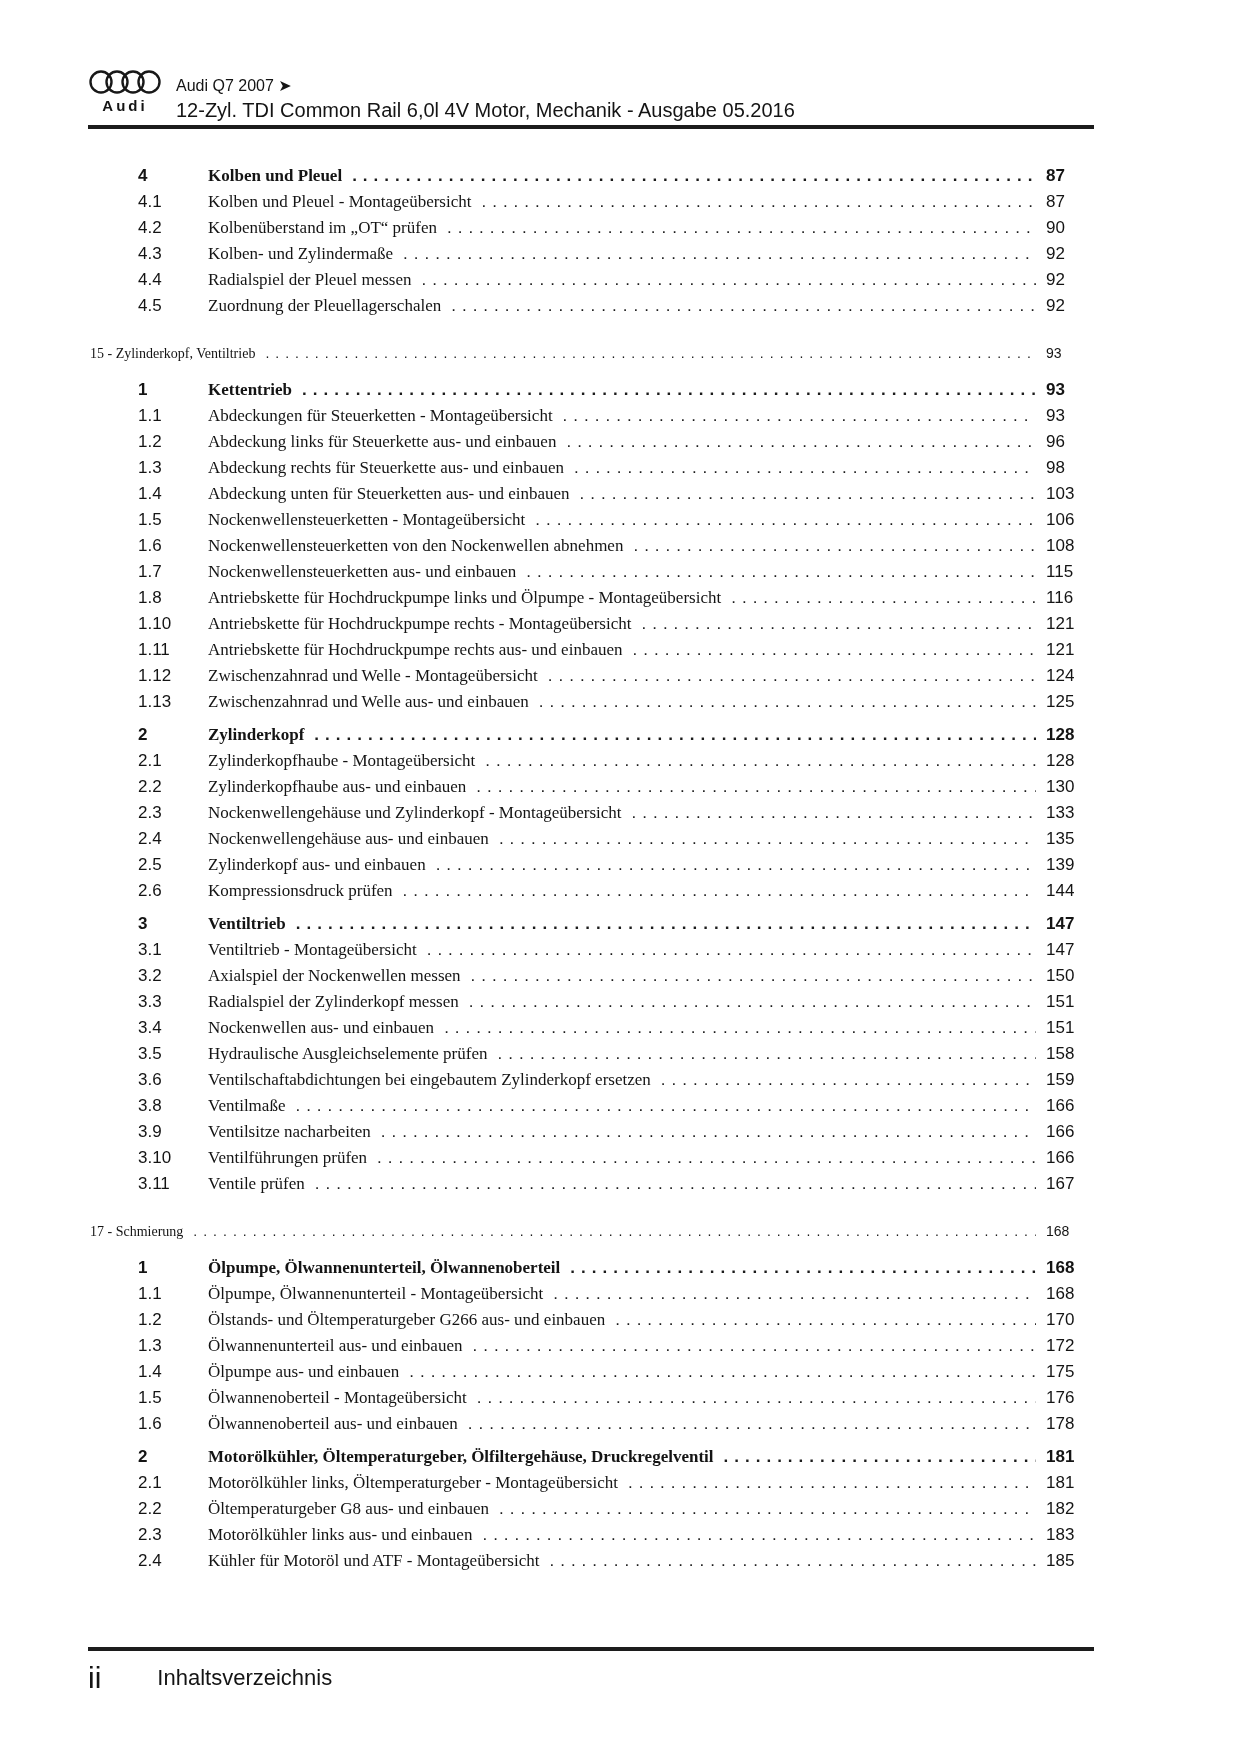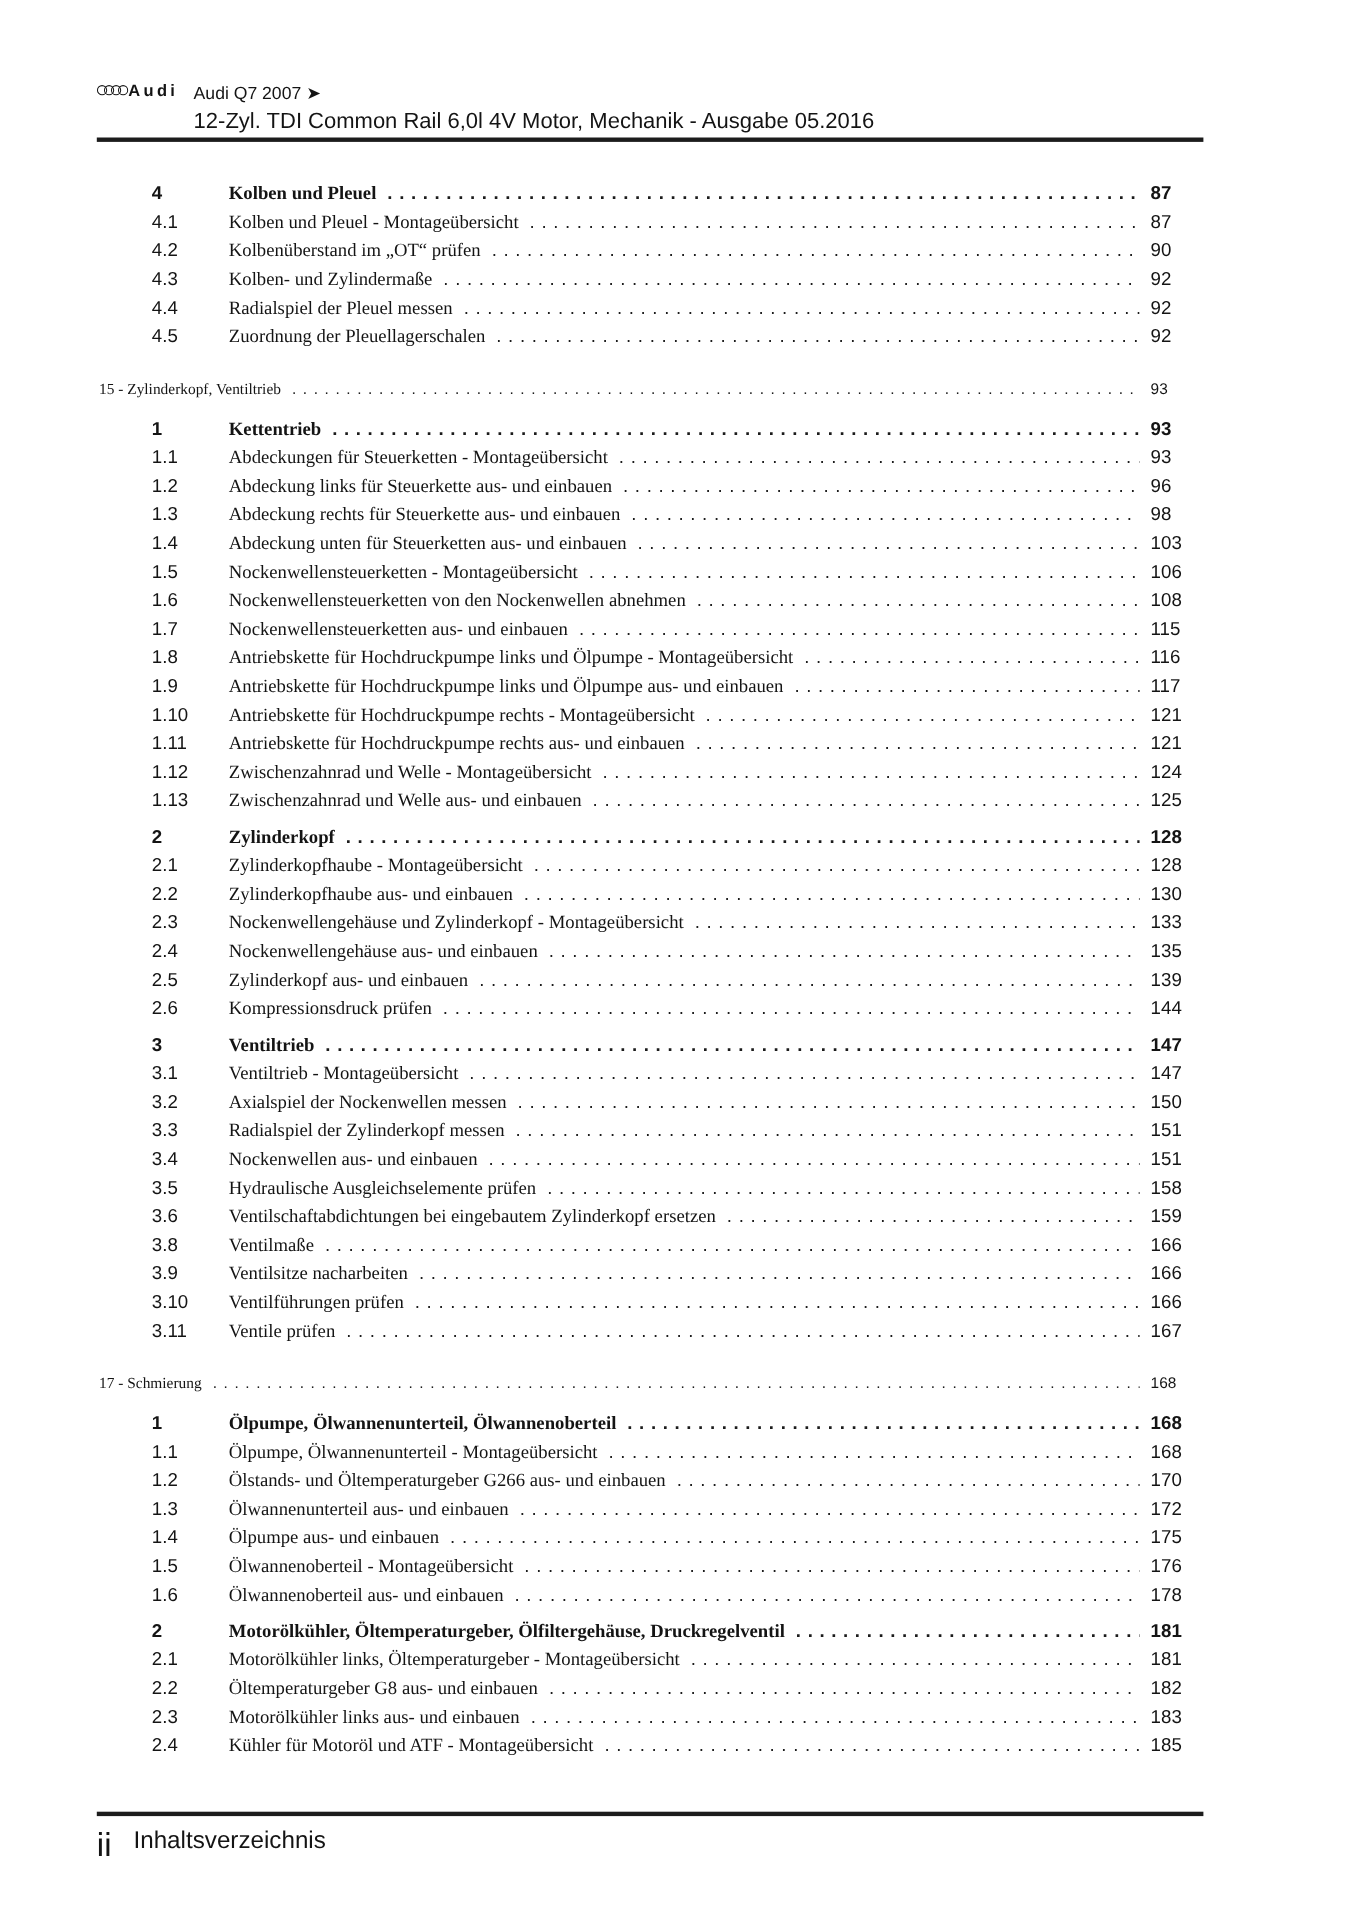--- a/index.html
+++ b/index.html
@@ -21,21 +21,21 @@
     position: absolute;
     top: 68px;
     left: 88px;
     display: flex;
     align-items: flex-start;
   }
   .logo {
     width: 74px;
     margin-right: 14px;
     display: flex;
-    flex-direction: row;
+    flex-direction: column;
     align-items: center;
     text-align: right;
   }
   .rings { display: block; }
   .wordmark {
     font-weight: 700;
     font-size: 15px;
     letter-spacing: 3px;
     margin-top: 1px;
     white-space: nowrap;
@@ -107,21 +107,22 @@
     left: 88px;
     width: 1006px;
     height: 4px;
     background: #1c1c1c;
   }
   .footer {
     position: absolute;
     top: 1660px;
     left: 88px;
     display: flex;
-    align-items: flex-start;
+    align-items: center;
+    gap: 36px;
   }
   .folio { font-size: 30px; line-height: 36px; }
   .footer-label { font-size: 22px; margin-left: 20px; }
 </style>
 </head>
 <body>
 
 <div class="page">
 
   <div class="header">
@@ -232,26 +233,20 @@
         <span class="dots"></span>
         <span class="page-num">115</span>
       </div>
       <div class="row item">
         <span class="num">1.8</span>
         <span class="title">Antriebskette für Hochdruckpumpe links und Ölpumpe - Montageübersicht</span>
         <span class="dots"></span>
         <span class="page-num">116</span>
       </div>
       <div class="row item">
-        <span class="num">1.9</span>
-        <span class="title">Antriebskette für Hochdruckpumpe links und Ölpumpe aus- und einbauen</span>
-        <span class="dots"></span>
-        <span class="page-num">117</span>
-      </div>
-      <div class="row item">
         <span class="num">1.10</span>
         <span class="title">Antriebskette für Hochdruckpumpe rechts - Montageübersicht</span>
         <span class="dots"></span>
         <span class="page-num">121</span>
       </div>
       <div class="row item">
         <span class="num">1.11</span>
         <span class="title">Antriebskette für Hochdruckpumpe rechts aus- und einbauen</span>
         <span class="dots"></span>
         <span class="page-num">121</span>

